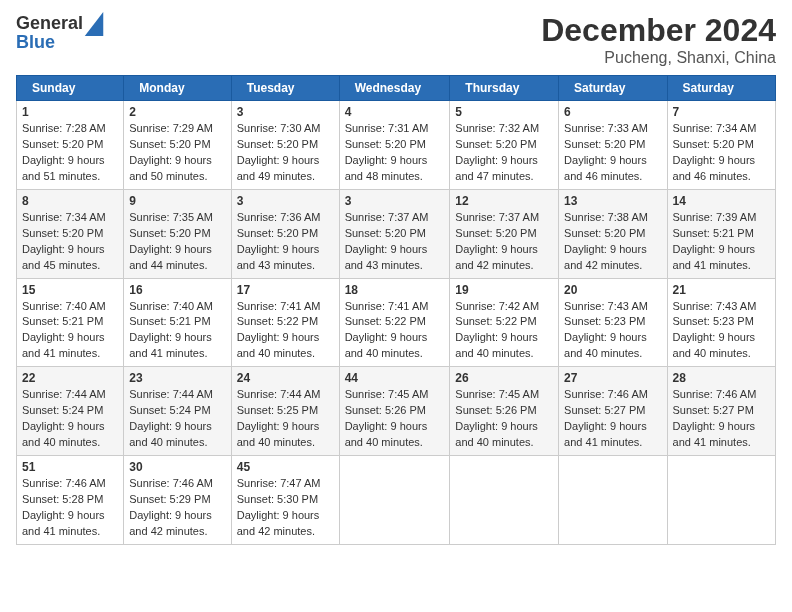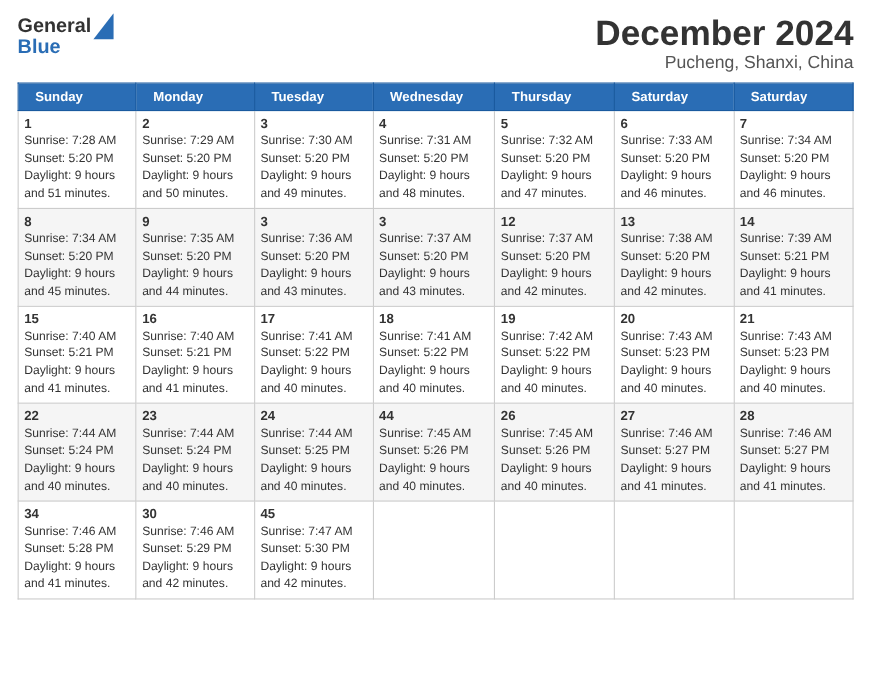--- a/index.html
+++ b/index.html
@@ -238,21 +238,21 @@
         <span class="day-num">27</span>
         <span class="day-info">Sunrise: 7:46 AM<br>Sunset: 5:27 PM<br>Daylight: 9 hours and 41 minutes.</span>
       </td>
           <td>
         <span class="day-num">28</span>
         <span class="day-info">Sunrise: 7:46 AM<br>Sunset: 5:27 PM<br>Daylight: 9 hours and 41 minutes.</span>
       </td>
         </tr>
         <tr>
           <td>
-        <span class="day-num">34</span>
+        <span class="day-num">51</span>
         <span class="day-info">Sunrise: 7:46 AM<br>Sunset: 5:28 PM<br>Daylight: 9 hours and 41 minutes.</span>
       </td>
           <td>
         <span class="day-num">30</span>
         <span class="day-info">Sunrise: 7:46 AM<br>Sunset: 5:29 PM<br>Daylight: 9 hours and 42 minutes.</span>
       </td>
           <td>
         <span class="day-num">45</span>
         <span class="day-info">Sunrise: 7:47 AM<br>Sunset: 5:30 PM<br>Daylight: 9 hours and 42 minutes.</span>
       </td>

